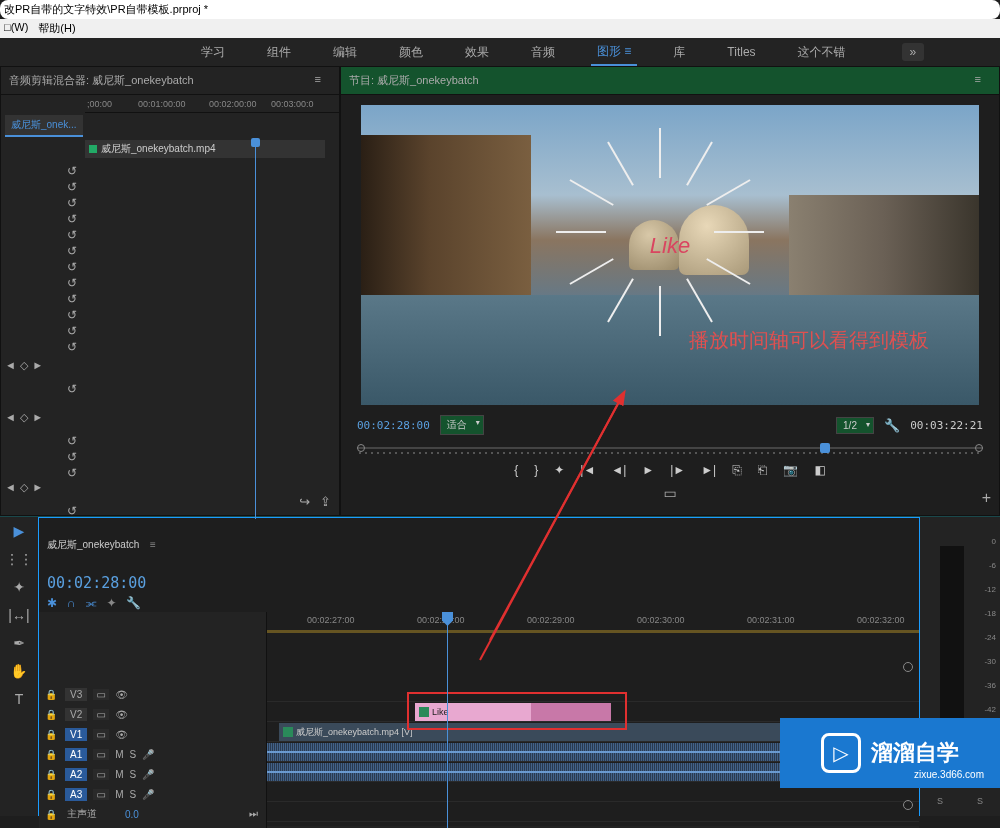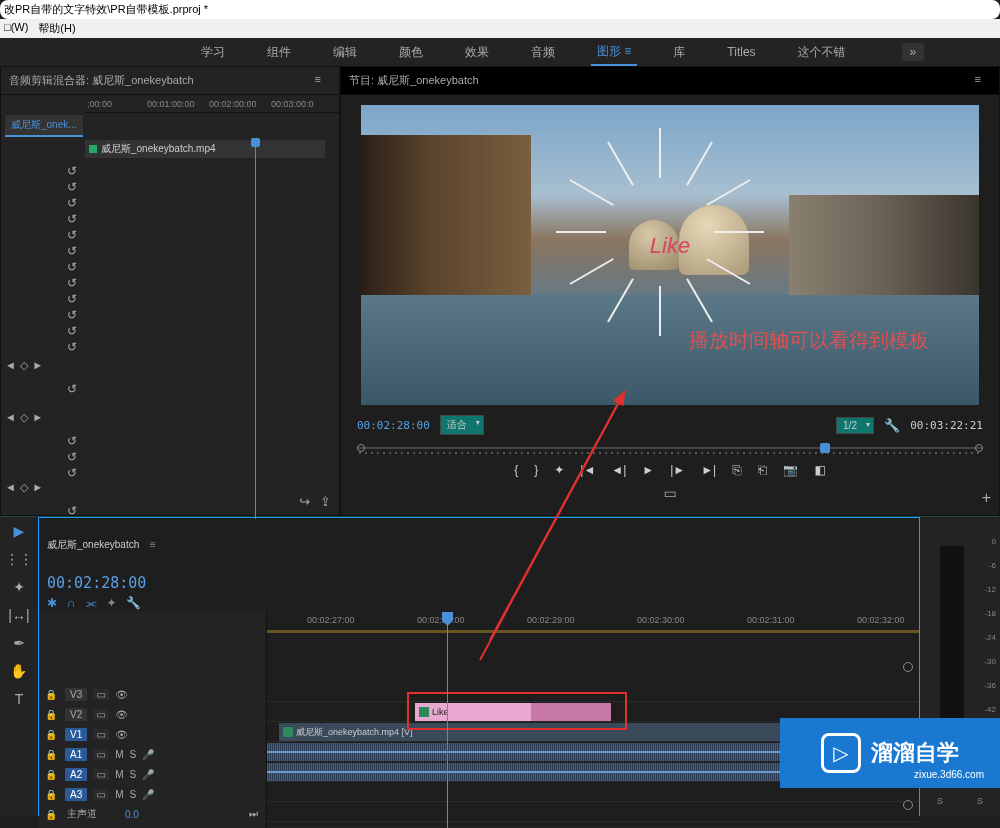--- a/index.html
+++ b/index.html
@@ -21,35 +21,35 @@
   .playhead-sm::before { content:''; position:absolute; top:-1px; left:-4px; width:9px; height:9px; background:#4a90d9; border-radius:2px; }
   .left-tab { display: inline-block; background: #333; color: #4a90d9; font-size: 10px; padding: 3px 6px; margin: 2px 0 0 2px; border-bottom: 2px solid #4a90d9; }
   .asset-row { background: #333; height: 18px; display: flex; align-items: center; font-size: 10px; color: #ccc; margin: 1px 2px 0 84px; width: 240px; }
   .asset-row .dot { width: 8px; height: 8px; background: #2a6; margin: 0 4px; }
   .reset-rows { padding: 4px 0; }
   .reset-rows .r { height: 16px; display: flex; align-items: center; padding-left: 66px; color: #aaa; font-size: 12px; }
   .nav-arrows { position: absolute; left: 4px; display: flex; gap: 4px; font-size: 11px; color: #aaa; }
   .bottom-icons { position: absolute; bottom: 6px; right: 8px; display: flex; gap: 10px; font-size: 13px; color: #aaa; }
 
   .right-panel { flex: 1; background: #1e1e1e; border: 1px solid #111; position: relative; }
-  .right-panel .panel-title { background: #000000; }
+  .right-panel .panel-title { background: #14532d; }
   .program-monitor { margin: 10px 20px 6px 20px; height: 300px; background: linear-gradient(180deg, #7ba5c8 0%, #a8bfd0 30%, #8a7560 45%, #5b7a92 70%, #3a5265 100%); position: relative; overflow: hidden; }
   .building-left { position:absolute; left:0; top:30px; width:170px; height:270px; background: linear-gradient(90deg, #2a1f15 0%, #5a432c 40%, #7a5f40 100%); }
   .building-right { position:absolute; right:0; top:90px; width:190px; height:210px; background: linear-gradient(90deg, #8a8070 0%, #6a6055 50%, #3a352c 100%); }
   .dome { position:absolute; right:230px; top:100px; width:70px; height:70px; background: radial-gradient(circle at 40% 30%, #e8d8b8, #a89878); border-radius: 50% 50% 10% 10%; }
   .dome2 { position:absolute; right:300px; top:115px; width:50px; height:50px; background: radial-gradient(circle at 40% 30%, #d8c8a8, #988868); border-radius: 50% 50% 10% 10%; }
   .water { position:absolute; left:0; right:0; bottom:0; height:110px; background: linear-gradient(180deg, #5a7888 0%, #3a5868 100%); }
   .like-text { position:absolute; left:50%; top:47%; transform: translate(-50%,-50%); color:#d94560; font-size:22px; font-style: italic; font-weight: 500; }
   .burst { position: absolute; left: 50%; top: 42%; width: 180px; height: 180px; transform: translate(-50%,-50%); }
   .burst div { position: absolute; left: 50%; top: 50%; width: 50px; height: 2px; background: #eee; transform-origin: -10px center; }
   .annot { position:absolute; right: 70px; top: 260px; color: #e05050; font-size: 20px; line-height: 1.3; z-index:20; }
 
   .monitor-controls { display: flex; align-items: center; padding: 4px 16px; font-size: 11px; color: #5aa0e0; gap: 10px; }
   .tc { color: #5aa0e0; font-family: monospace; }
-  .dropdown-sm { background: #0f766e; color: #ccc; padding: 2px 16px 2px 6px; font-size: 10px; border: 1px solid #444; position: relative; cursor: pointer; }
+  .dropdown-sm { background: #14532d; color: #ccc; padding: 2px 16px 2px 6px; font-size: 10px; border: 1px solid #444; position: relative; cursor: pointer; }
   .dropdown-sm::after { content: '▾'; position: absolute; right: 3px; font-size: 8px; }
   .wrench { color: #aaa; font-size: 13px; }
   .scrub { margin: 2px 16px; height: 14px; position: relative; }
   .scrub-track { position: absolute; left: 0; right: 0; top: 6px; height: 2px; background: #444; }
   .scrub-dots { position:absolute; left:0; right:0; top:10px; height:4px; background-image: radial-gradient(#555 1px, transparent 1px); background-size: 6px 4px; }
   .scrub-handle { position: absolute; top: 2px; width: 10px; height: 10px; background: #4a90d9; border-radius: 2px; }
   .transport { display: flex; justify-content: center; gap: 16px; padding: 6px; font-size: 12px; color: #ccc; }
   .transport span { cursor: pointer; }
   .screen-icon { display: flex; justify-content: center; padding: 2px; color: #aaa; font-size: 14px; }
   .plus-btn { position: absolute; right: 8px; bottom: 8px; color: #aaa; font-size: 16px; }
@@ -148,21 +148,21 @@
       <span>音频剪辑混合器: 威尼斯_onekeybatch</span>
       <span class="menu-icon">≡</span>
     </div>
     <div style="display:flex;">
       <div style="width:84px; padding:2px;margin-top:16px;">
         <span class="left-tab">威尼斯_onek...</span>
       </div>
       <div style="flex:1; position:relative;">
         <div class="time-ruler-sm">
           <span style="left:2px">;00:00</span>
-          <span style="left:62px">00:01:00:00</span>
+          <span style="left:53px">00:01:00:00</span>
           <span style="left:124px">00:02:00:00</span>
           <span style="left:186px">00:03:00:0</span>
         </div>
       </div>
     </div>
     <div style="position:relative; height: 380px;">
       <div class="playhead-sm"></div>
       <div class="asset-row" style="position:absolute; top:0;">
         <span class="dot"></span>
         <span>威尼斯_onekeybatch.mp4</span>

